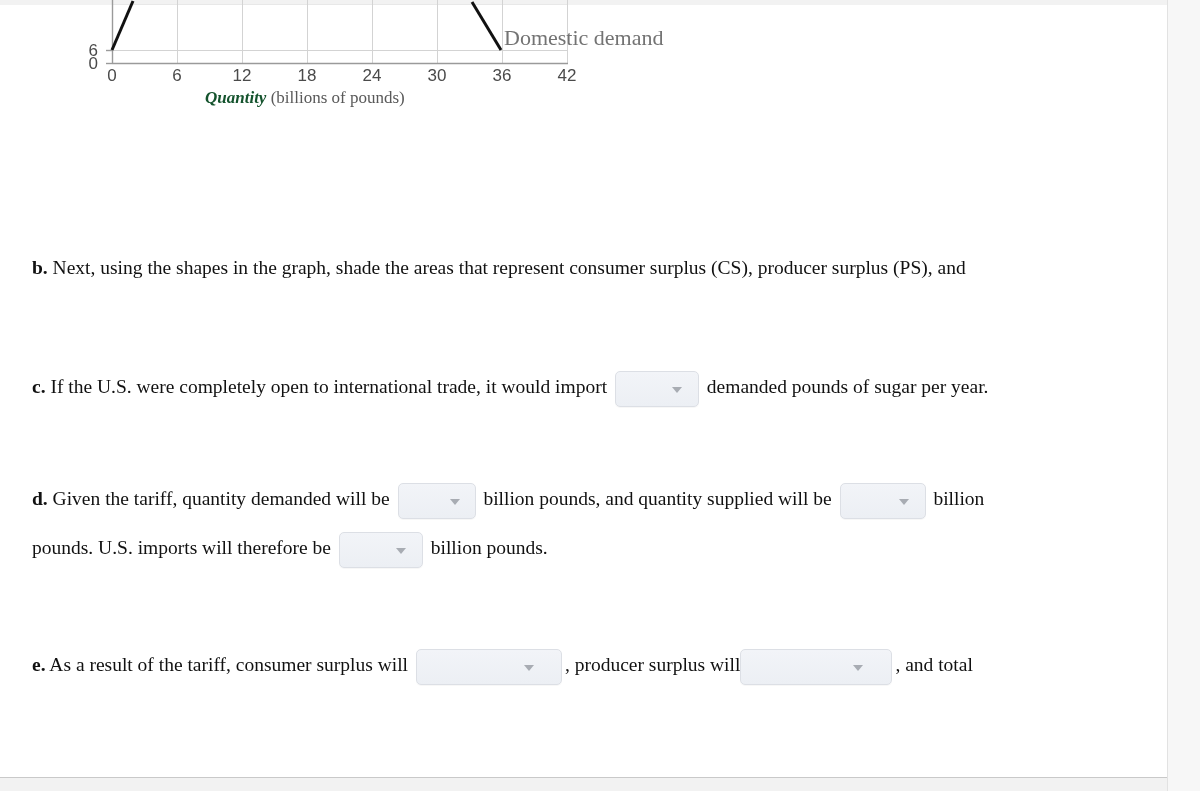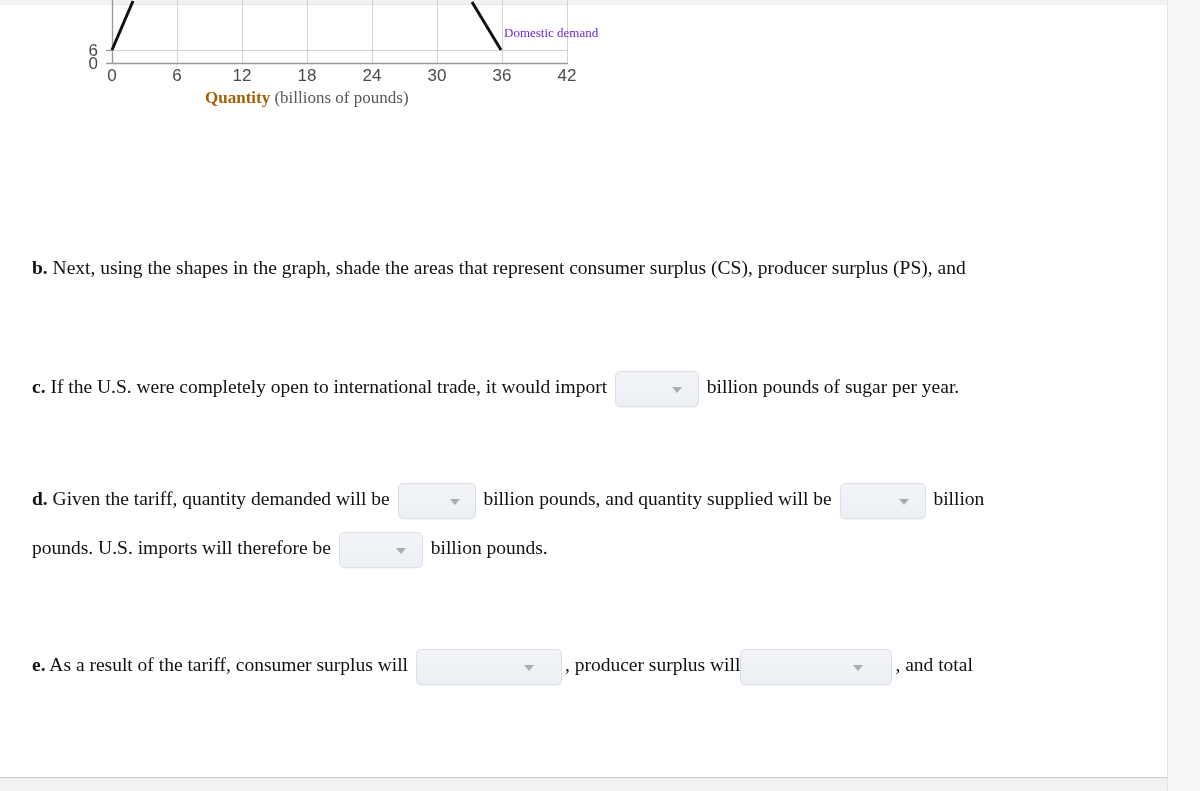--- a/index.html
+++ b/index.html
@@ -62,29 +62,30 @@
   .chart-caption {
     position: absolute;
     left: 205px;
     top: 88px;
     font-size: 17px;
     color: #595959;
     white-space: nowrap;
   }
   .chart-caption b {
     font-weight: bold;
-    color: #a16207;
+    color: #14532d;
+    font-style: italic;
   }
 
   .curve-label {
     position: absolute;
     left: 504px;
     top: 25px;
-    font-size: 13px;
-    color: #6d28d9;
+    font-size: 22px;
+    color: #737373;
     white-space: nowrap;
     font-family: Liberation Serif, serif;
   }
 
   
   .questions {
     position: absolute;
     left: 0;
     top: 0;
     width: 1136px;
@@ -198,21 +199,21 @@
 
 <div class="questions">
 
   <div class="q q-b">
     <span class="mark">b.</span><span> Next, using the shapes in the graph, shade the areas that represent consumer surplus (CS), producer surplus (PS), and</span>
   </div>
 
   <div class="q q-c">
     <span class="mark">c.</span><span> If the U.S. were completely open to international trade, it would import</span>
     <span class="dropdown dd-w84"><span></span></span>
-    <span>billion pounds of sugar per year.</span>
+    <span>demanded pounds of sugar per year.</span>
   </div>
 
   <div class="q q-d">
     <span class="mark">d.</span><span> Given the tariff, quantity demanded will be</span>
     <span class="dropdown dd-w78"><span></span></span>
     <span>billion pounds, and quantity supplied will be</span>
     <span class="dropdown dd-w86"><span></span></span>
     <span>billion</span>
     <span class="line2">
       <span>pounds. U.S. imports will therefore be</span>

